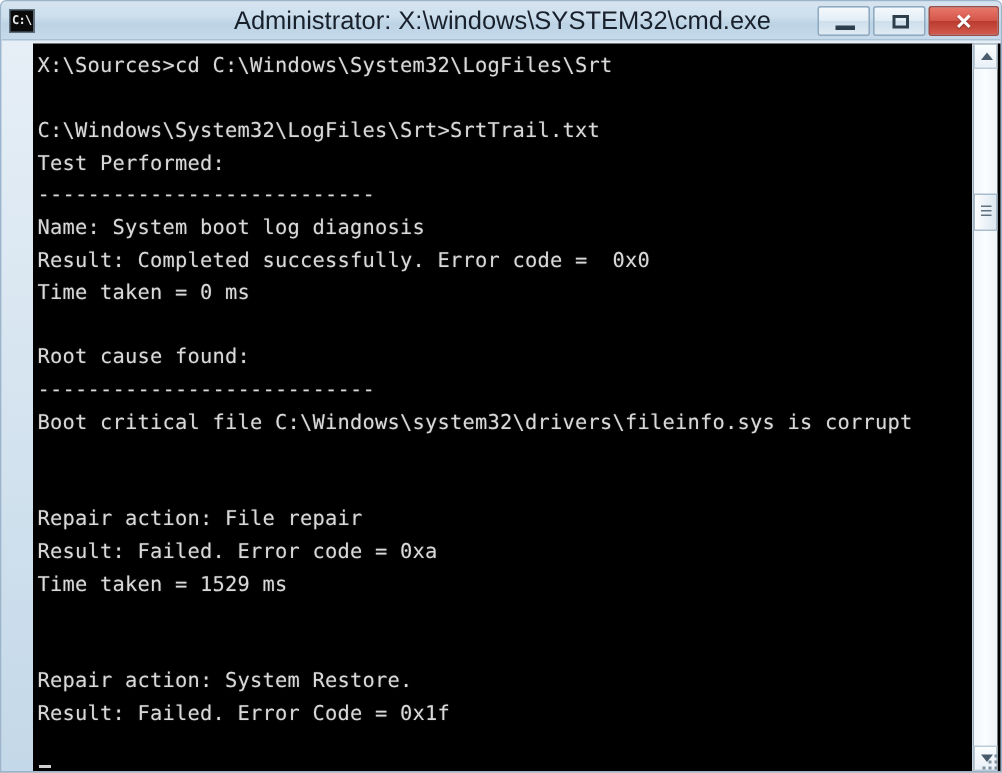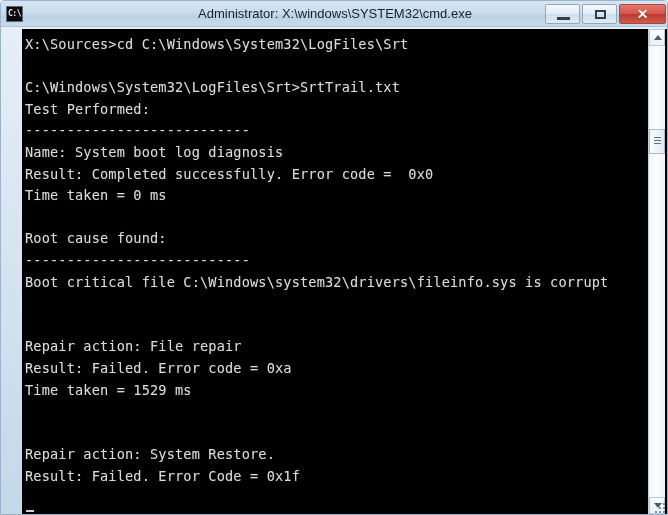--- a/index.html
+++ b/index.html
@@ -55,21 +55,21 @@
     font-weight: bold;
   }
   .title-text {
     position: absolute;
     left: 0;
     top: 0;
     width: 668px;
     height: 26px;
     line-height: 26px;
     text-align: center;
-    font-size: 13px;
+    font-size: 17px;
     color: #18202c;
     font-family: "Liberation Sans", sans-serif;
     white-space: nowrap;
     overflow: hidden;
   }
 
   .winbtns {
     position: absolute;
     right: 3px;
     top: 3px;

